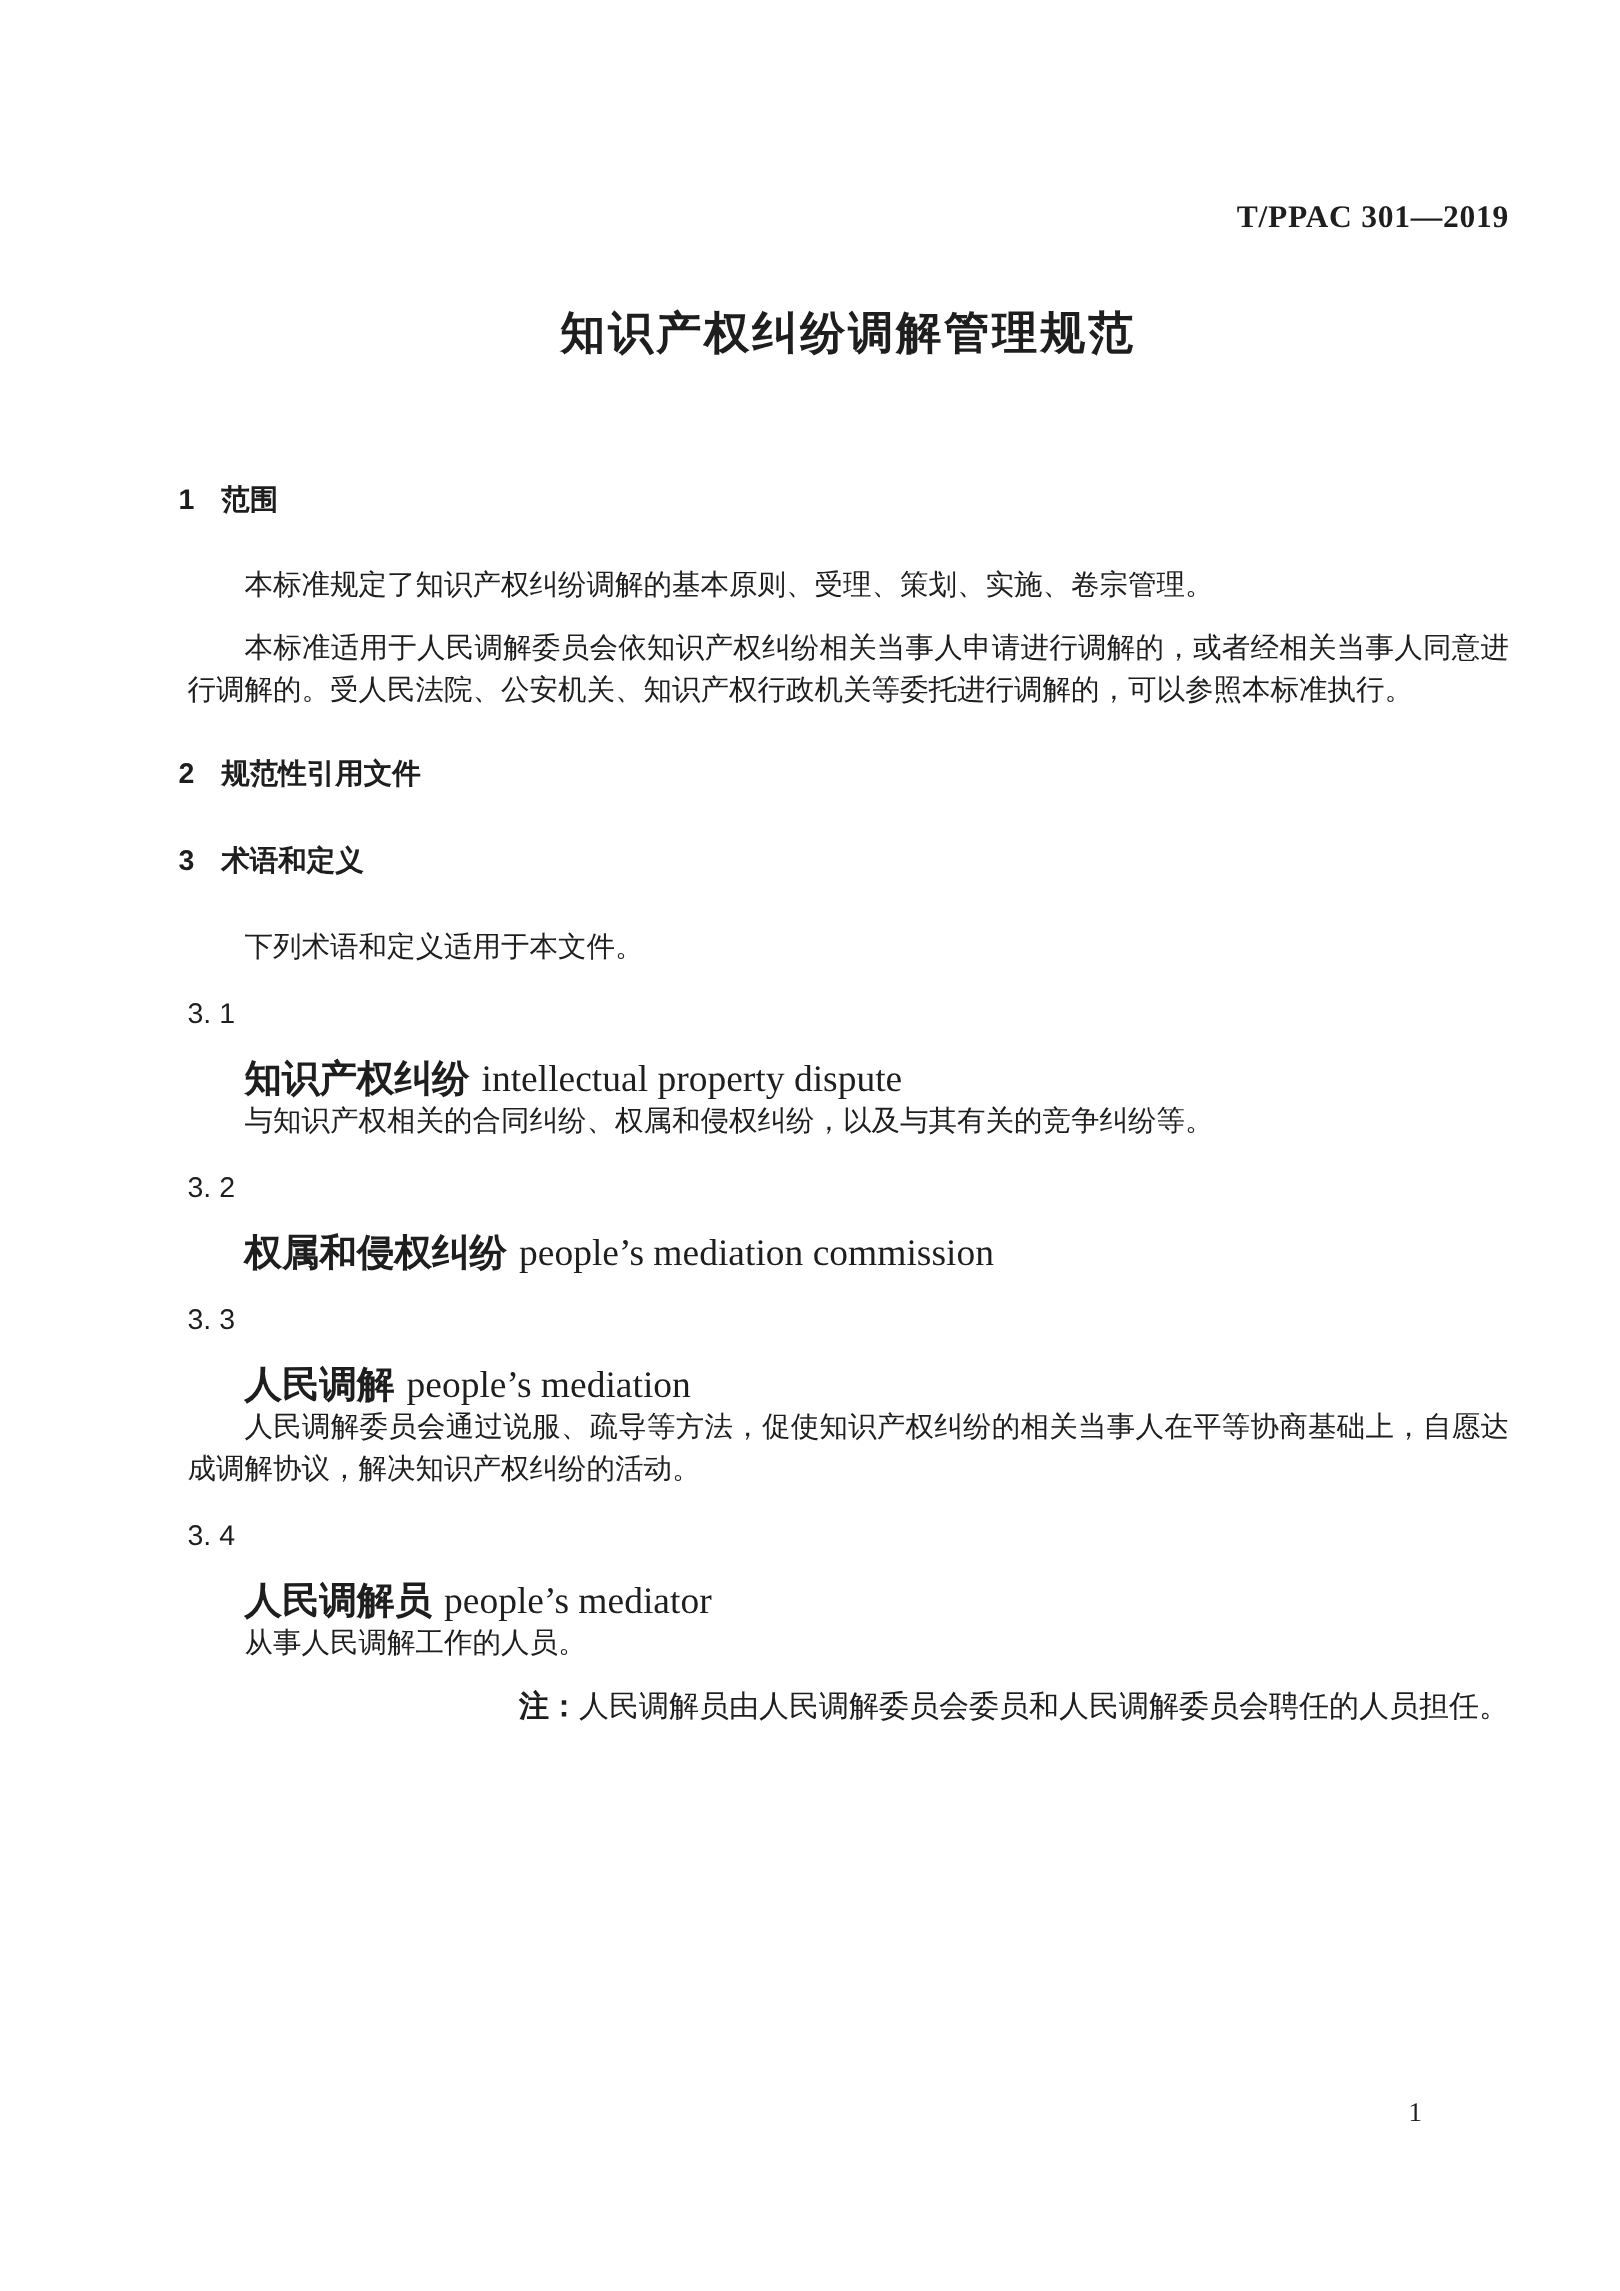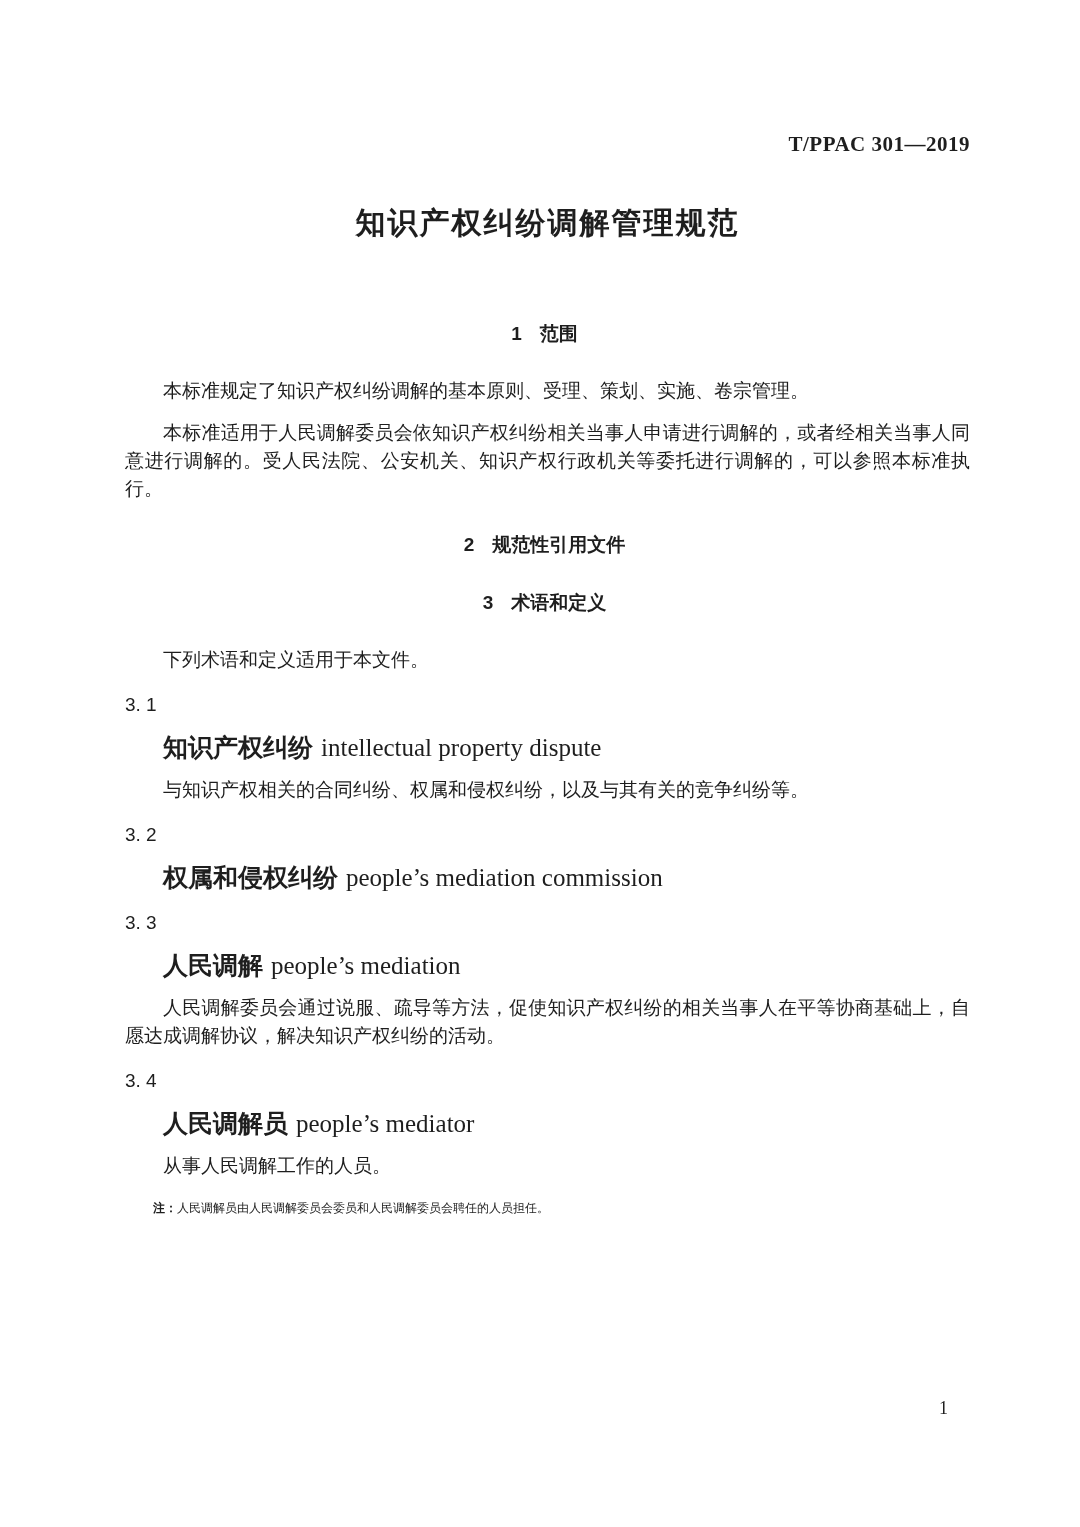--- a/index.html
+++ b/index.html
@@ -6,21 +6,21 @@
     --serif: "Liberation Serif", "DejaVu Serif", serif;
     --sans: "Liberation Sans", "DejaVu Sans", sans-serif;
     --ink: #1e1e1e;
   }
   html,body{margin:0;padding:0;background:#ffffff;}
   .page{
     position:relative;
     width:1080px;
     height:1527px;
     box-sizing:border-box;
-    padding:130px 110px 0 125px;
+    padding:130px 74px 0 125px;
     background:#ffffff;
     color:var(--ink);
     overflow:hidden;
     border-radius:13px;
   }
   .doc-header{
     text-align:right;
     font-family:var(--serif);
     font-weight:bold;
     font-size:21px;
@@ -35,21 +35,20 @@
     font-size:30px;
     line-height:42px;
     letter-spacing:2px;
   }
   .sec-heading{
     font-family:var(--sans);
     font-weight:bold;
     font-size:19px;
     line-height:28px;
     margin:28px 0 0 -6px;
-    text-align:center;
   }
   .sec-heading.first{margin-top:76px;}
   .sec-heading.h3gap{margin-top:30px;}
   .sec-num{display:inline-block;margin-right:18px;}
   .body-para{
     font-family:var(--serif);
     font-size:19px;
     line-height:28px;
     text-indent:2em;
     text-align:justify;
@@ -75,28 +74,29 @@
   .term-en{
     font-family:var(--serif);
     margin-left:8px;
   }
   .term-def{
     font-family:var(--serif);
     font-size:19px;
     line-height:28px;
     text-indent:2em;
     text-align:justify;
-    margin:14px 0 0 0;
+    margin:0 0 0 0;
   }
   .note{
     font-family:var(--serif);
-    font-size:12px;
+    font-size:20px;
     line-height:24px;
     margin:16px 0 0 0;
     padding-left:28px;
+    text-align:right;
   }
   .note-label{
     font-family:var(--sans);
     font-weight:bold;
   }
   .page-number{
     position:absolute;
     top:1398px;
     right:132px;
     font-family:var(--serif);

